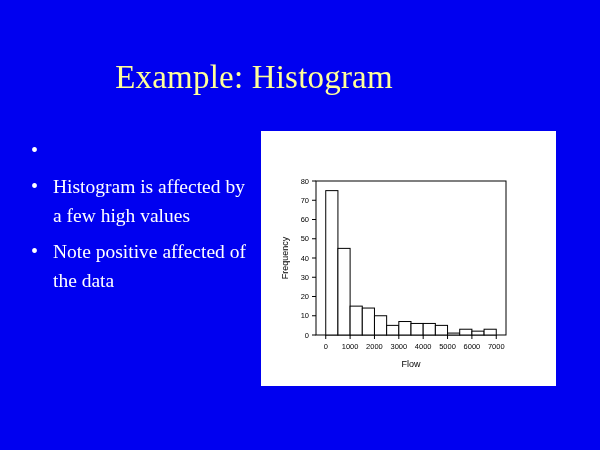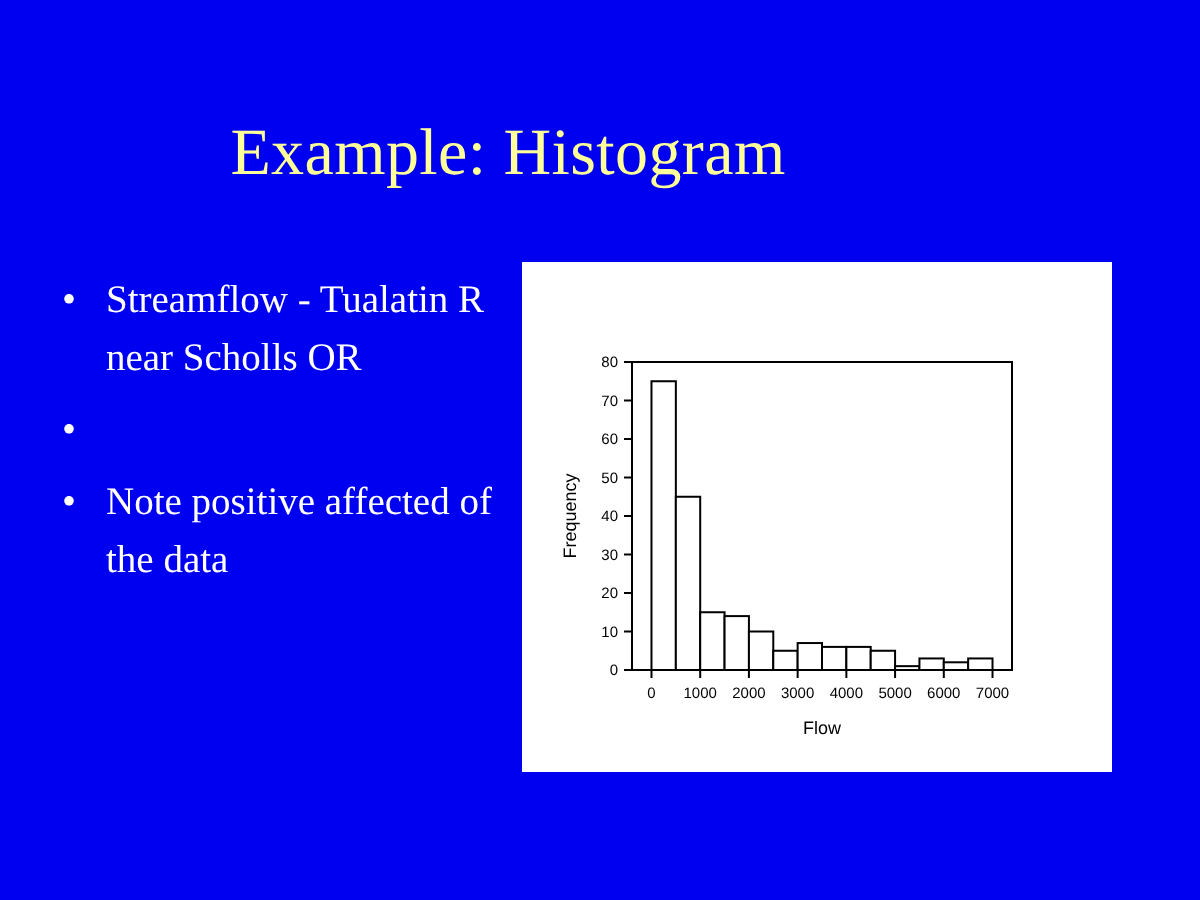--- a/index.html
+++ b/index.html
@@ -97,25 +97,25 @@
 <body>
 
 <div id="slide">
 
   <div id="slide-title">Example: Histogram</div>
 
   <div id="bullet-list">
 
     <div class="bullet-item">
       <span class="bullet-marker">•</span>
-      <span class="bullet-text">Streamflow - Tualatin R near Scholls OR</span>
     </div>
 
     <div class="bullet-item">
       <span class="bullet-marker">•</span>
+      <span class="bullet-text">Histogram is affected by a few high values</span>
     </div>
 
     <div class="bullet-item">
       <span class="bullet-marker">•</span>
       <span class="bullet-text">Note positive affected of the data</span>
     </div>
 
   </div>
 
   <div id="chart-panel">

